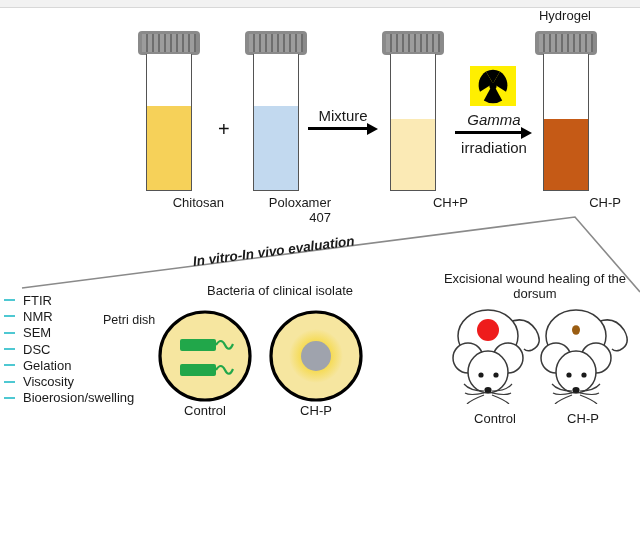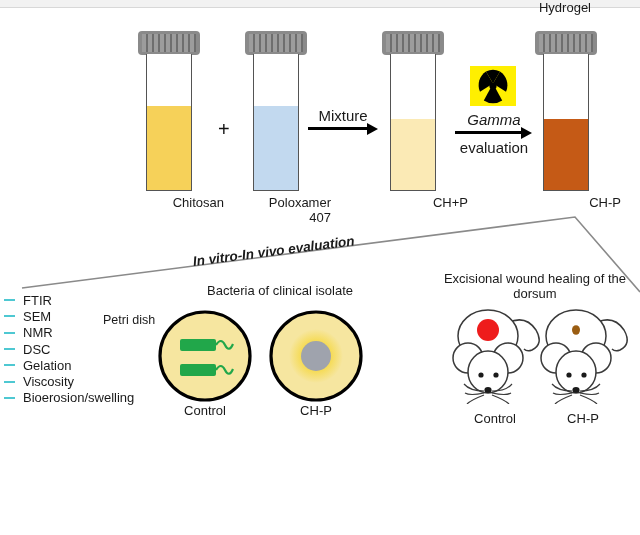--- a/index.html
+++ b/index.html
@@ -175,21 +175,21 @@
   
   .petri { position: absolute; }
 </style>
 </head>
 <body>
 
 <div id="stage">
 
   <div class="topbar"></div>
 
-  <div class="toplabel" style="left:510px; top:0; width:110px;">Hydrogel</div>
+  <div class="toplabel" style="left:510px; top:8px; width:110px;">Hydrogel</div>
 
   <div class="vial" style="left:138px; top:31px;">
     <div class="cap">
         <div class="ridges"></div>
       </div>
     <div class="body">
       <div class="fill" style="height:62%; background:#f6d159;"></div>
     </div>
     <div class="vlabel">Chitosan</div>
   </div>
@@ -232,21 +232,21 @@
         <path d="M50 44 L 67.5 13.7 A41 41 0 0 1 82.5 64.5 Z"></path>
         <path d="M43 57 A8 8 0 0 1 57 57 L 73 86 A41 41 0 0 1 27 86 Z"></path>
       </g>
     </svg>
   </div>
 
   <div class="arrow-wrap" style="left:455px; top:131px; width:80px;">
     <div class="arrow-line" style="width:67px;"></div>
     <div class="arrow-head" style="left:66px;"></div>
     <div class="arrow-label" style="left:-4px; top:-20px; width:86px;font-style:italic;">Gamma</div>
-    <div class="arrow-label" style="left:-10px; top:8px; width:98px;">evaluation</div>
+    <div class="arrow-label" style="left:-10px; top:8px; width:98px;">irradiation</div>
   </div>
 
   <div class="vial" style="left:535px; top:31px;">
     <div class="cap">
         <div class="ridges"></div>
       </div>
     <div class="body">
       <div class="fill" style="height:52%; background:#c55a16;"></div>
     </div>
     <div class="vlabel">CH-P</div>
@@ -258,25 +258,25 @@
 
   <div class="rot-heading" style="left:192px; top:254px; transform: rotate(-7.3deg);">In vitro-In vivo evaluation</div>
 
   <div class="bullets">
     <div class="row">
         <span class="dash"></span>
         <span>FTIR</span>
       </div>
     <div class="row">
         <span class="dash"></span>
+        <span>NMR</span>
+      </div>
+    <div class="row">
+        <span class="dash"></span>
         <span>SEM</span>
-      </div>
-    <div class="row">
-        <span class="dash"></span>
-        <span>NMR</span>
       </div>
     <div class="row">
         <span class="dash"></span>
         <span>DSC</span>
       </div>
     <div class="row">
         <span class="dash"></span>
         <span>Gelation</span>
       </div>
     <div class="row">

